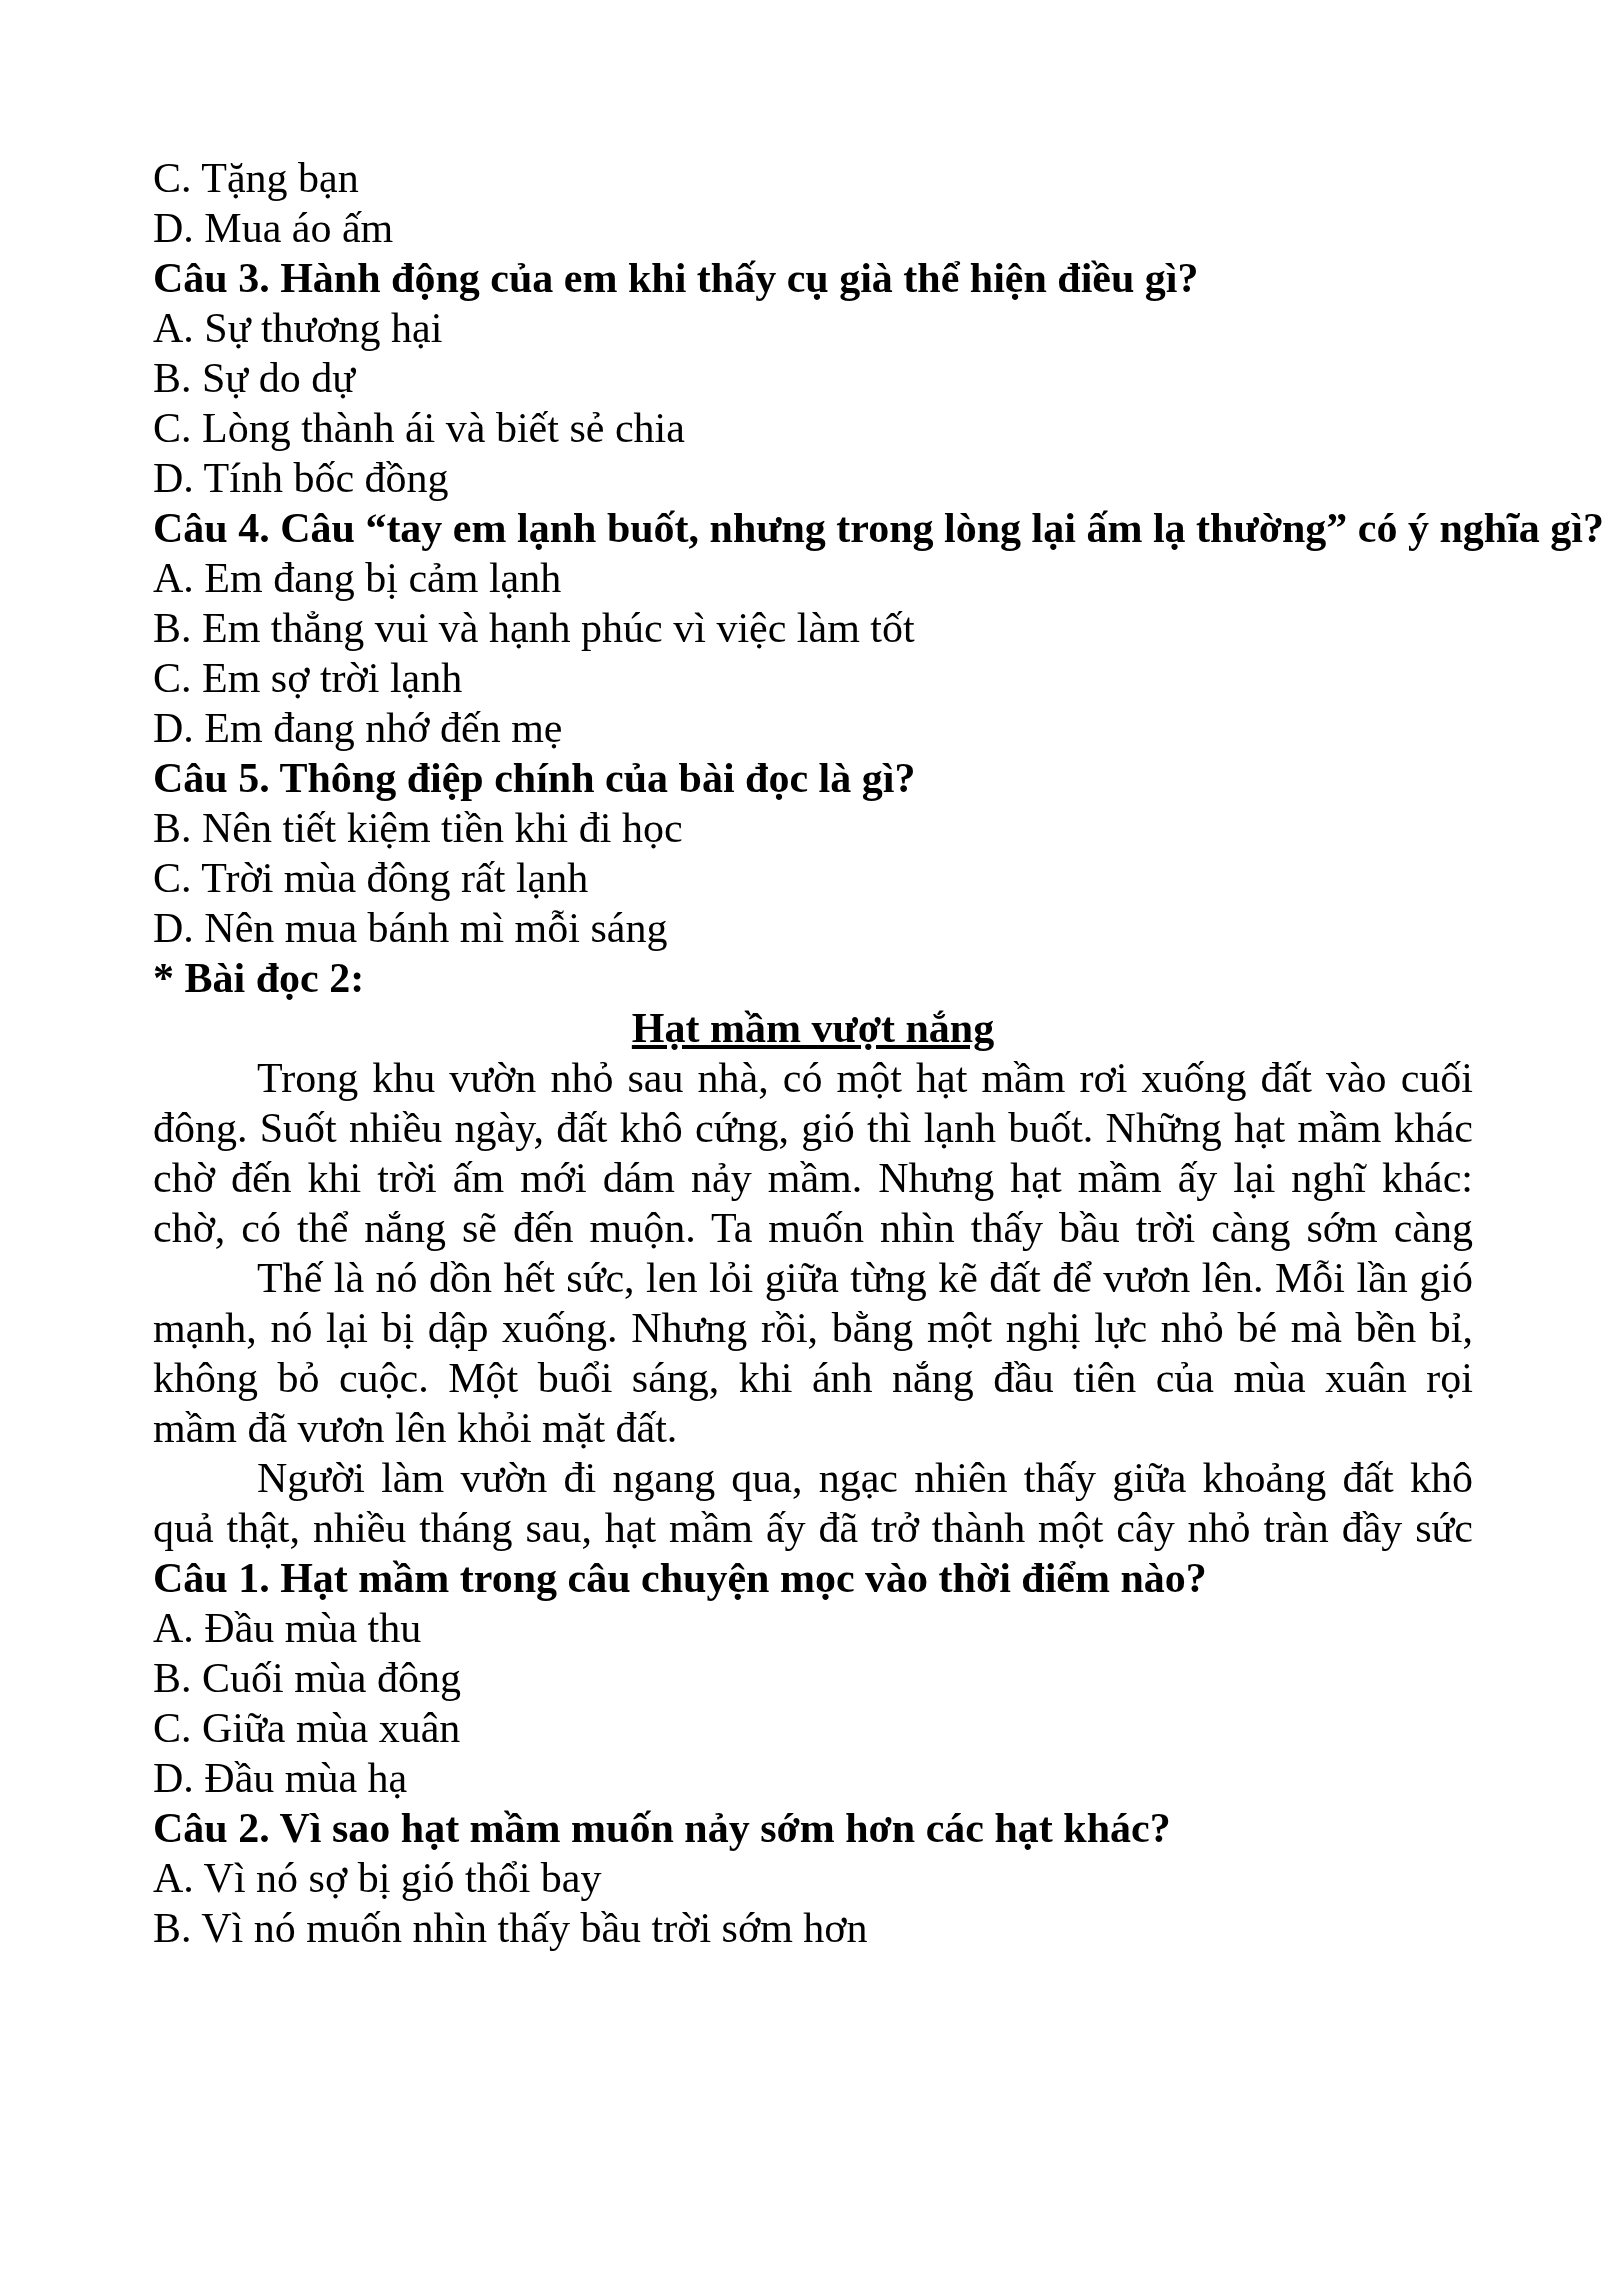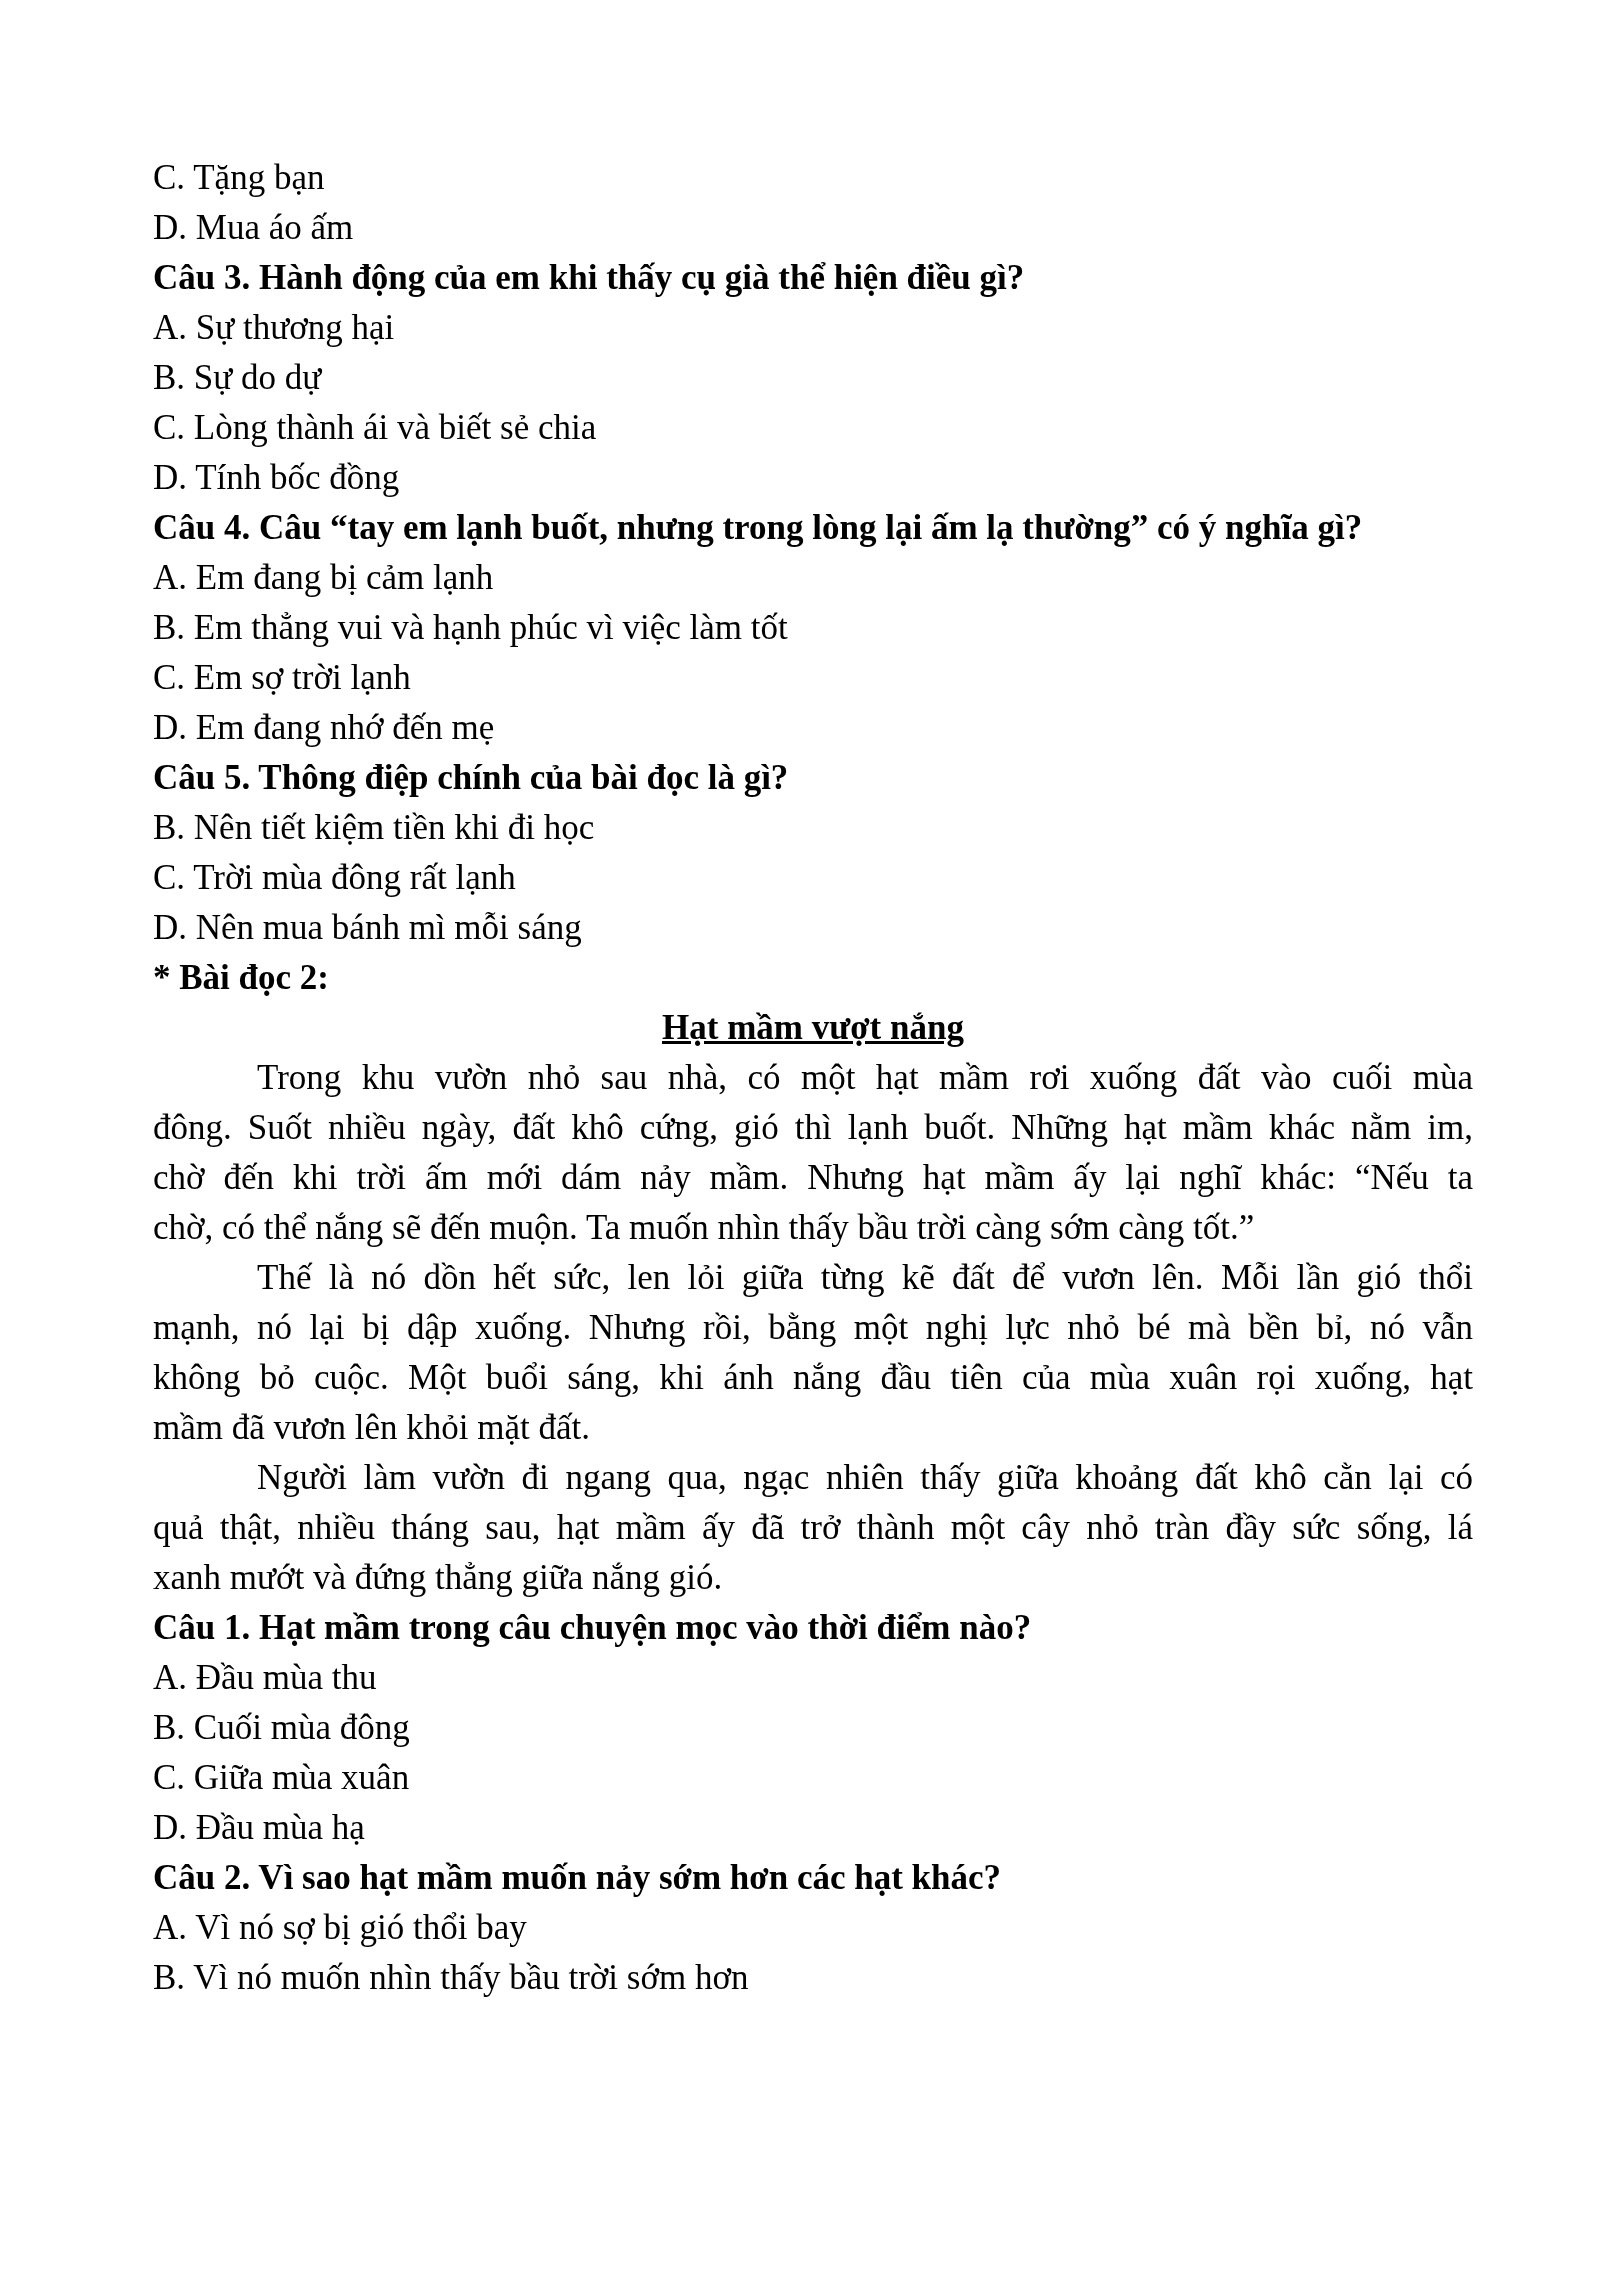--- a/index.html
+++ b/index.html
@@ -9,21 +9,21 @@
     background: #ffffff;
   }
   .page {
     box-sizing: border-box;
     width: 1623px;
     height: 1948px;
     background: #ffffff;
     color: #000000;
     padding: 153px 150px 0 153px;
     font-family: "Liberation Serif", "DejaVu Serif", serif;
-    font-size: 35px;
+    font-size: 42px;
   }
   .line {
     height: 50px;
     line-height: 50px;
     white-space: nowrap;
   }
   .bold { font-weight: 700; }
   .center { text-align: center; white-space: normal; text-decoration: underline; }
   .just {
     white-space: normal;
@@ -67,21 +67,20 @@
   <div class="line just">chờ đến khi trời ấm mới dám nảy mầm. Nhưng hạt mầm ấy lại nghĩ khác: “Nếu ta</div>
   <div class="line just last">chờ, có thể nắng sẽ đến muộn. Ta muốn nhìn thấy bầu trời càng sớm càng tốt.”</div>
 
   <div class="line just indent">Thế là nó dồn hết sức, len lỏi giữa từng kẽ đất để vươn lên. Mỗi lần gió thổi</div>
   <div class="line just">mạnh, nó lại bị dập xuống. Nhưng rồi, bằng một nghị lực nhỏ bé mà bền bỉ, nó vẫn</div>
   <div class="line just">không bỏ cuộc. Một buổi sáng, khi ánh nắng đầu tiên của mùa xuân rọi xuống, hạt</div>
   <div class="line just last">mầm đã vươn lên khỏi mặt đất.</div>
 
   <div class="line just indent">Người làm vườn đi ngang qua, ngạc nhiên thấy giữa khoảng đất khô cằn lại có</div>
   <div class="line just">quả thật, nhiều tháng sau, hạt mầm ấy đã trở thành một cây nhỏ tràn đầy sức sống, lá</div>
-  <div class="line just last">xanh mướt và đứng thẳng giữa nắng gió.</div>
 
   <div class="line bold">Câu 1. Hạt mầm trong câu chuyện mọc vào thời điểm nào?</div>
   <div class="line">A. Đầu mùa thu</div>
   <div class="line">B. Cuối mùa đông</div>
   <div class="line">C. Giữa mùa xuân</div>
   <div class="line">D. Đầu mùa hạ</div>
 
   <div class="line bold">Câu 2. Vì sao hạt mầm muốn nảy sớm hơn các hạt khác?</div>
   <div class="line">A. Vì nó sợ bị gió thổi bay</div>
   <div class="line">B. Vì nó muốn nhìn thấy bầu trời sớm hơn</div>

